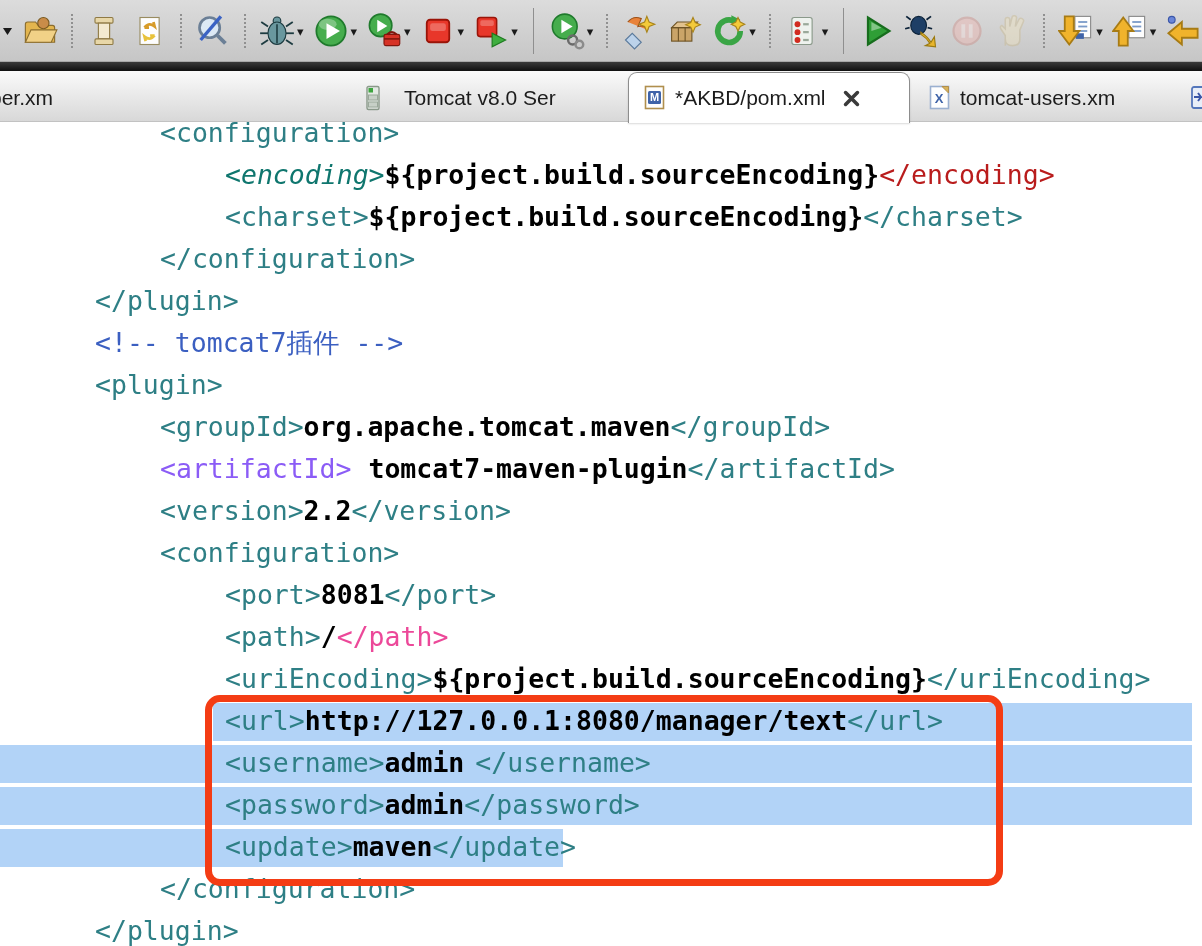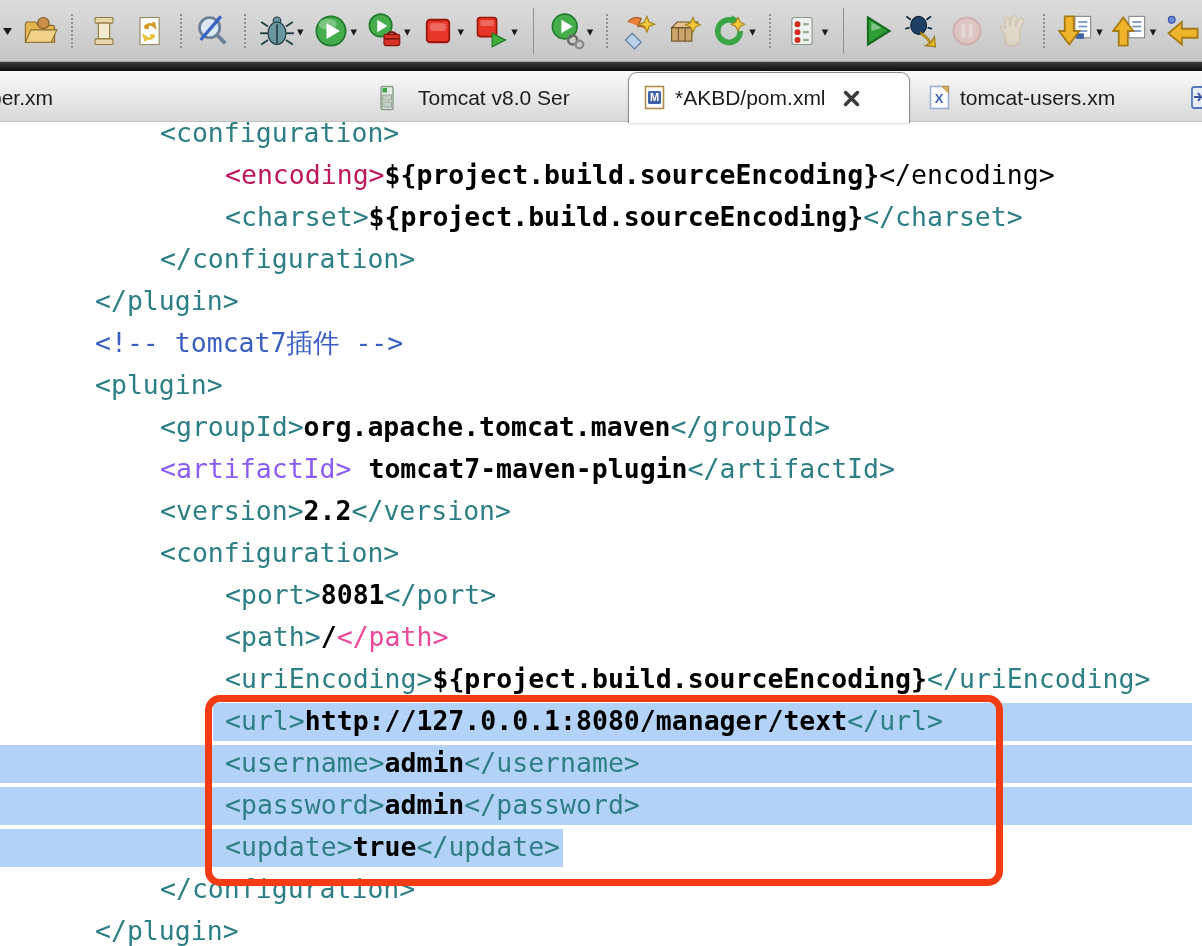--- a/index.html
+++ b/index.html
@@ -280,21 +280,21 @@
             <path d="M3 18 L15 8 L15 14 L29 14 L29 22 L15 22 L15 28 Z" fill="#f0b32c" stroke="#a77b14" stroke-width="1.6"></path>
           </svg>
         </span>
       </div>
     </div>
   <div class="band"></div>
   <div class="tabbar" id="tabbar">
       <div class="tab" style="left: -10px;">
         <span class="lbl">per.xm</span>
       </div>
-      <div class="tab" style="left: 376px; gap: 20px;">
+      <div class="tab" style="left: 362px; gap: 20px;">
         <span style="display: flex;">
           <svg width="22" height="26" viewBox="0 0 22 26">
             <rect x="5" y="1.5" width="12" height="23" rx="1.5" fill="#e3e9e3" stroke="#8a998a" stroke-width="1.4"></rect>
             <rect x="6.5" y="3" width="4.5" height="4.5" fill="#3da53f"></rect>
             <rect x="6.5" y="10" width="9" height="5" fill="#c7d0c7" stroke="#9aa89a"></rect>
             <rect x="6.5" y="17" width="9" height="5" fill="#c7d0c7" stroke="#9aa89a"></rect>
           </svg>
         </span>
         <span class="lbl">Tomcat v8.0 Ser</span>
       </div>
@@ -332,34 +332,34 @@
     </div>
   <div class="editor-bg" id="editorbg"></div>
   <div class="sel-layer" id="sellayer">
       <div class="selrect" style="left: 213px; width: 979px; top: 703px; height: 38px; background: rgb(178, 211, 247);"></div>
       <div class="selrect" style="left: 0px; width: 1192px; top: 745px; height: 38px; background: rgb(178, 211, 247);"></div>
       <div class="selrect" style="left: 0px; width: 1192px; top: 787px; height: 38px; background: rgb(178, 211, 247);"></div>
       <div class="selrect" style="left: 0px; width: 563px; top: 829px; height: 38px; background: rgb(178, 211, 247);"></div>
     </div>
   <div class="code-layer" id="codelayer">
       <div class="line" style="top: 112px; padding-left: 160px;"><span class="txt"><span class="seg-tag" style="color: rgb(46, 127, 133);">&lt;configuration&gt;</span></span></div>
-      <div class="line" style="top: 154px; padding-left: 225px;"><span class="txt"><span class="seg-tag" style="color: #be185d;">&lt;encoding&gt;</span><span class="seg-val" style="color: rgb(0, 0, 0);">${project.build.sourceEncoding}</span><span class="seg-tag" style="color: #000000;">&lt;/encoding&gt;</span></span></div>
+      <div class="line" style="top: 154px; padding-left: 225px;"><span class="txt"><span class="seg-tag" style="color: #0f766e; font-style: italic;">&lt;encoding&gt;</span><span class="seg-val" style="color: rgb(0, 0, 0);">${project.build.sourceEncoding}</span><span class="seg-tag" style="color: #b91c1c;">&lt;/encoding&gt;</span></span></div>
       <div class="line" style="top: 196px; padding-left: 225px;"><span class="txt"><span class="seg-tag" style="color: rgb(46, 127, 133);">&lt;charset&gt;</span><span class="seg-val" style="color: rgb(0, 0, 0);">${project.build.sourceEncoding}</span><span class="seg-tag" style="color: rgb(46, 127, 133); text-align: center;">&lt;/charset&gt;</span></span></div>
       <div class="line" style="top: 238px; padding-left: 160px;"><span class="txt"><span class="seg-tag" style="color: rgb(46, 127, 133);">&lt;/configuration&gt;</span></span></div>
       <div class="line" style="top: 280px; padding-left: 95px;"><span class="txt"><span class="seg-tag" style="color: rgb(46, 127, 133);">&lt;/plugin&gt;</span></span></div>
       <div class="line" style="top: 322px; padding-left: 95px;"><span class="txt"><span class="seg-com" style="color: rgb(59, 95, 193);">&lt;!-- tomcat7插件 --&gt;</span></span></div>
       <div class="line" style="top: 364px; padding-left: 95px;"><span class="txt"><span class="seg-tag" style="color: rgb(46, 127, 133);">&lt;plugin&gt;</span></span></div>
       <div class="line" style="top: 406px; padding-left: 160px;"><span class="txt"><span class="seg-tag" style="color: rgb(46, 127, 133);">&lt;groupId&gt;</span><span class="seg-val" style="color: rgb(0, 0, 0);">org.apache.tomcat.maven</span><span class="seg-tag" style="color: rgb(46, 127, 133); margin-top: 44px;">&lt;/groupId&gt;</span></span></div>
       <div class="line" style="top: 448px; padding-left: 160px;"><span class="txt"><span class="seg-tag" style="color: #8b5cf6;">&lt;artifactId&gt;</span><span class="seg-val" style="color: rgb(0, 0, 0); margin-left: 17px;">tomcat7-maven-plugin</span><span class="seg-tag" style="color: rgb(46, 127, 133);">&lt;/artifactId&gt;</span></span></div>
       <div class="line" style="top: 490px; padding-left: 160px;"><span class="txt"><span class="seg-tag" style="color: rgb(46, 127, 133);">&lt;version&gt;</span><span class="seg-val" style="color: rgb(0, 0, 0);">2.2</span><span class="seg-tag" style="color: rgb(46, 127, 133);">&lt;/version&gt;</span></span></div>
       <div class="line" style="top: 532px; padding-left: 160px;"><span class="txt"><span class="seg-tag" style="color: rgb(46, 127, 133);">&lt;configuration&gt;</span></span></div>
       <div class="line" style="top: 574px; padding-left: 225px;"><span class="txt"><span class="seg-tag" style="color: rgb(46, 127, 133);">&lt;port&gt;</span><span class="seg-val" style="color: rgb(0, 0, 0);">8081</span><span class="seg-tag" style="color: rgb(46, 127, 133);">&lt;/port&gt;</span></span></div>
       <div class="line" style="top: 616px; padding-left: 225px;"><span class="txt"><span class="seg-tag" style="color: rgb(46, 127, 133);">&lt;path&gt;</span><span class="seg-val" style="color: rgb(0, 0, 0);">/</span><span class="seg-tag" style="color: #ec4899;">&lt;/path&gt;</span></span></div>
       <div class="line" style="top: 658px; padding-left: 225px;"><span class="txt"><span class="seg-tag" style="color: rgb(46, 127, 133);">&lt;uriEncoding&gt;</span><span class="seg-val" style="color: rgb(0, 0, 0);">${project.build.sourceEncoding}</span><span class="seg-tag" style="color: rgb(46, 127, 133);">&lt;/uriEncoding&gt;</span></span></div>
       <div class="line" style="top: 700px; padding-left: 225px;"><span class="txt"><span class="seg-tag" style="color: rgb(46, 127, 133);">&lt;url&gt;</span><span class="seg-val" style="color: rgb(0, 0, 0);">http://127.0.0.1:8080/manager/text</span><span class="seg-tag" style="color: rgb(46, 127, 133);">&lt;/url&gt;</span></span></div>
-      <div class="line" style="top: 742px; padding-left: 225px;"><span class="txt"><span class="seg-tag" style="color: rgb(46, 127, 133);">&lt;username&gt;</span><span class="seg-val" style="color: rgb(0, 0, 0);">admin</span><span class="seg-tag" style="color: rgb(46, 127, 133);">&lt;/username&gt;</span></span></div>
+      <div class="line" style="top: 742px; padding-left: 225px;"><span class="txt"><span class="seg-tag" style="color: rgb(46, 127, 133);">&lt;username&gt;</span><span class="seg-val" style="color: rgb(0, 0, 0);">admin</span><span class="seg-tag" style="color: rgb(46, 127, 133); margin-left: 11px;">&lt;/username&gt;</span></span></div>
       <div class="line" style="top: 784px; padding-left: 225px;"><span class="txt"><span class="seg-tag" style="color: rgb(46, 127, 133);">&lt;password&gt;</span><span class="seg-val" style="color: rgb(0, 0, 0);">admin</span><span class="seg-tag" style="color: rgb(46, 127, 133); margin-top: 12px;">&lt;/password&gt;</span></span></div>
-      <div class="line" style="top: 826px; padding-left: 225px;"><span class="txt"><span class="seg-tag" style="color: rgb(46, 127, 133);">&lt;update&gt;</span><span class="seg-val" style="color: rgb(0, 0, 0);">true</span><span class="seg-tag" style="color: rgb(46, 127, 133);">&lt;/update&gt;</span></span></div>
+      <div class="line" style="top: 826px; padding-left: 225px;"><span class="txt"><span class="seg-tag" style="color: rgb(46, 127, 133);">&lt;update&gt;</span><span class="seg-val" style="color: rgb(0, 0, 0);">maven</span><span class="seg-tag" style="color: rgb(46, 127, 133);">&lt;/update&gt;</span></span></div>
       <div class="line" style="top: 868px; padding-left: 160px;"><span class="txt"><span class="seg-tag" style="color: rgb(46, 127, 133);">&lt;/configuration&gt;</span></span></div>
       <div class="line" style="top: 910px; padding-left: 95px;"><span class="txt"><span class="seg-tag" style="color: rgb(46, 127, 133);">&lt;/plugin&gt;</span></span></div>
     </div>
   <div class="redbox" id="redbox" style="left: 205px; top: 695px; width: 784px; height: 177px; border-color: rgb(244, 60, 20);"></div>
 </div>
 
 </body></html>

